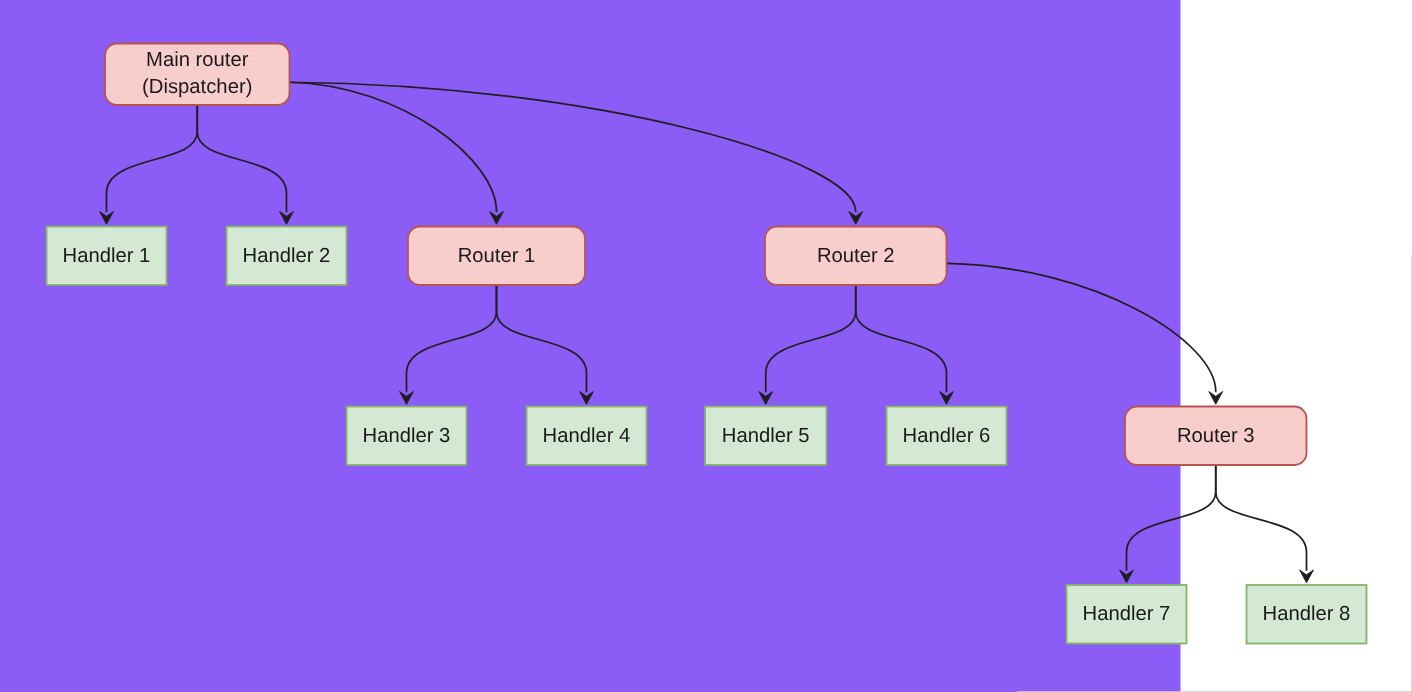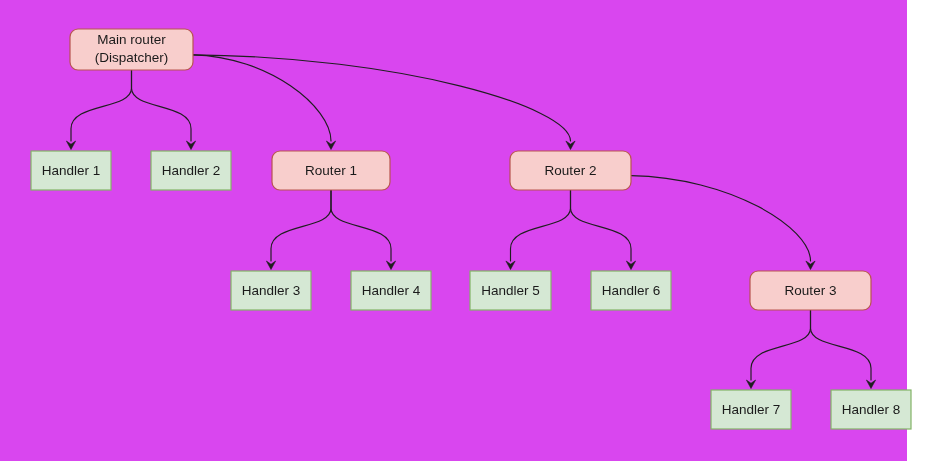--- a/index.html
+++ b/index.html
@@ -8,23 +8,23 @@
     background: #ffffff;
   }
   body {
     width: 941px;
     height: 461px;
     font-family: "Liberation Sans", sans-serif;
     overflow: hidden;
   }
   #diagram-root {
     position: relative;
-    width: 907px;
+    width: 787px;
     height: 461px;
-    background: #d946ef;
+    background: #8b5cf6;
   }
   svg#diagram-svg {
     position: absolute;
     left: 0;
     top: 0;
     width: 941px;
     height: 461px;
     display: block;
   }
   .node-box {

